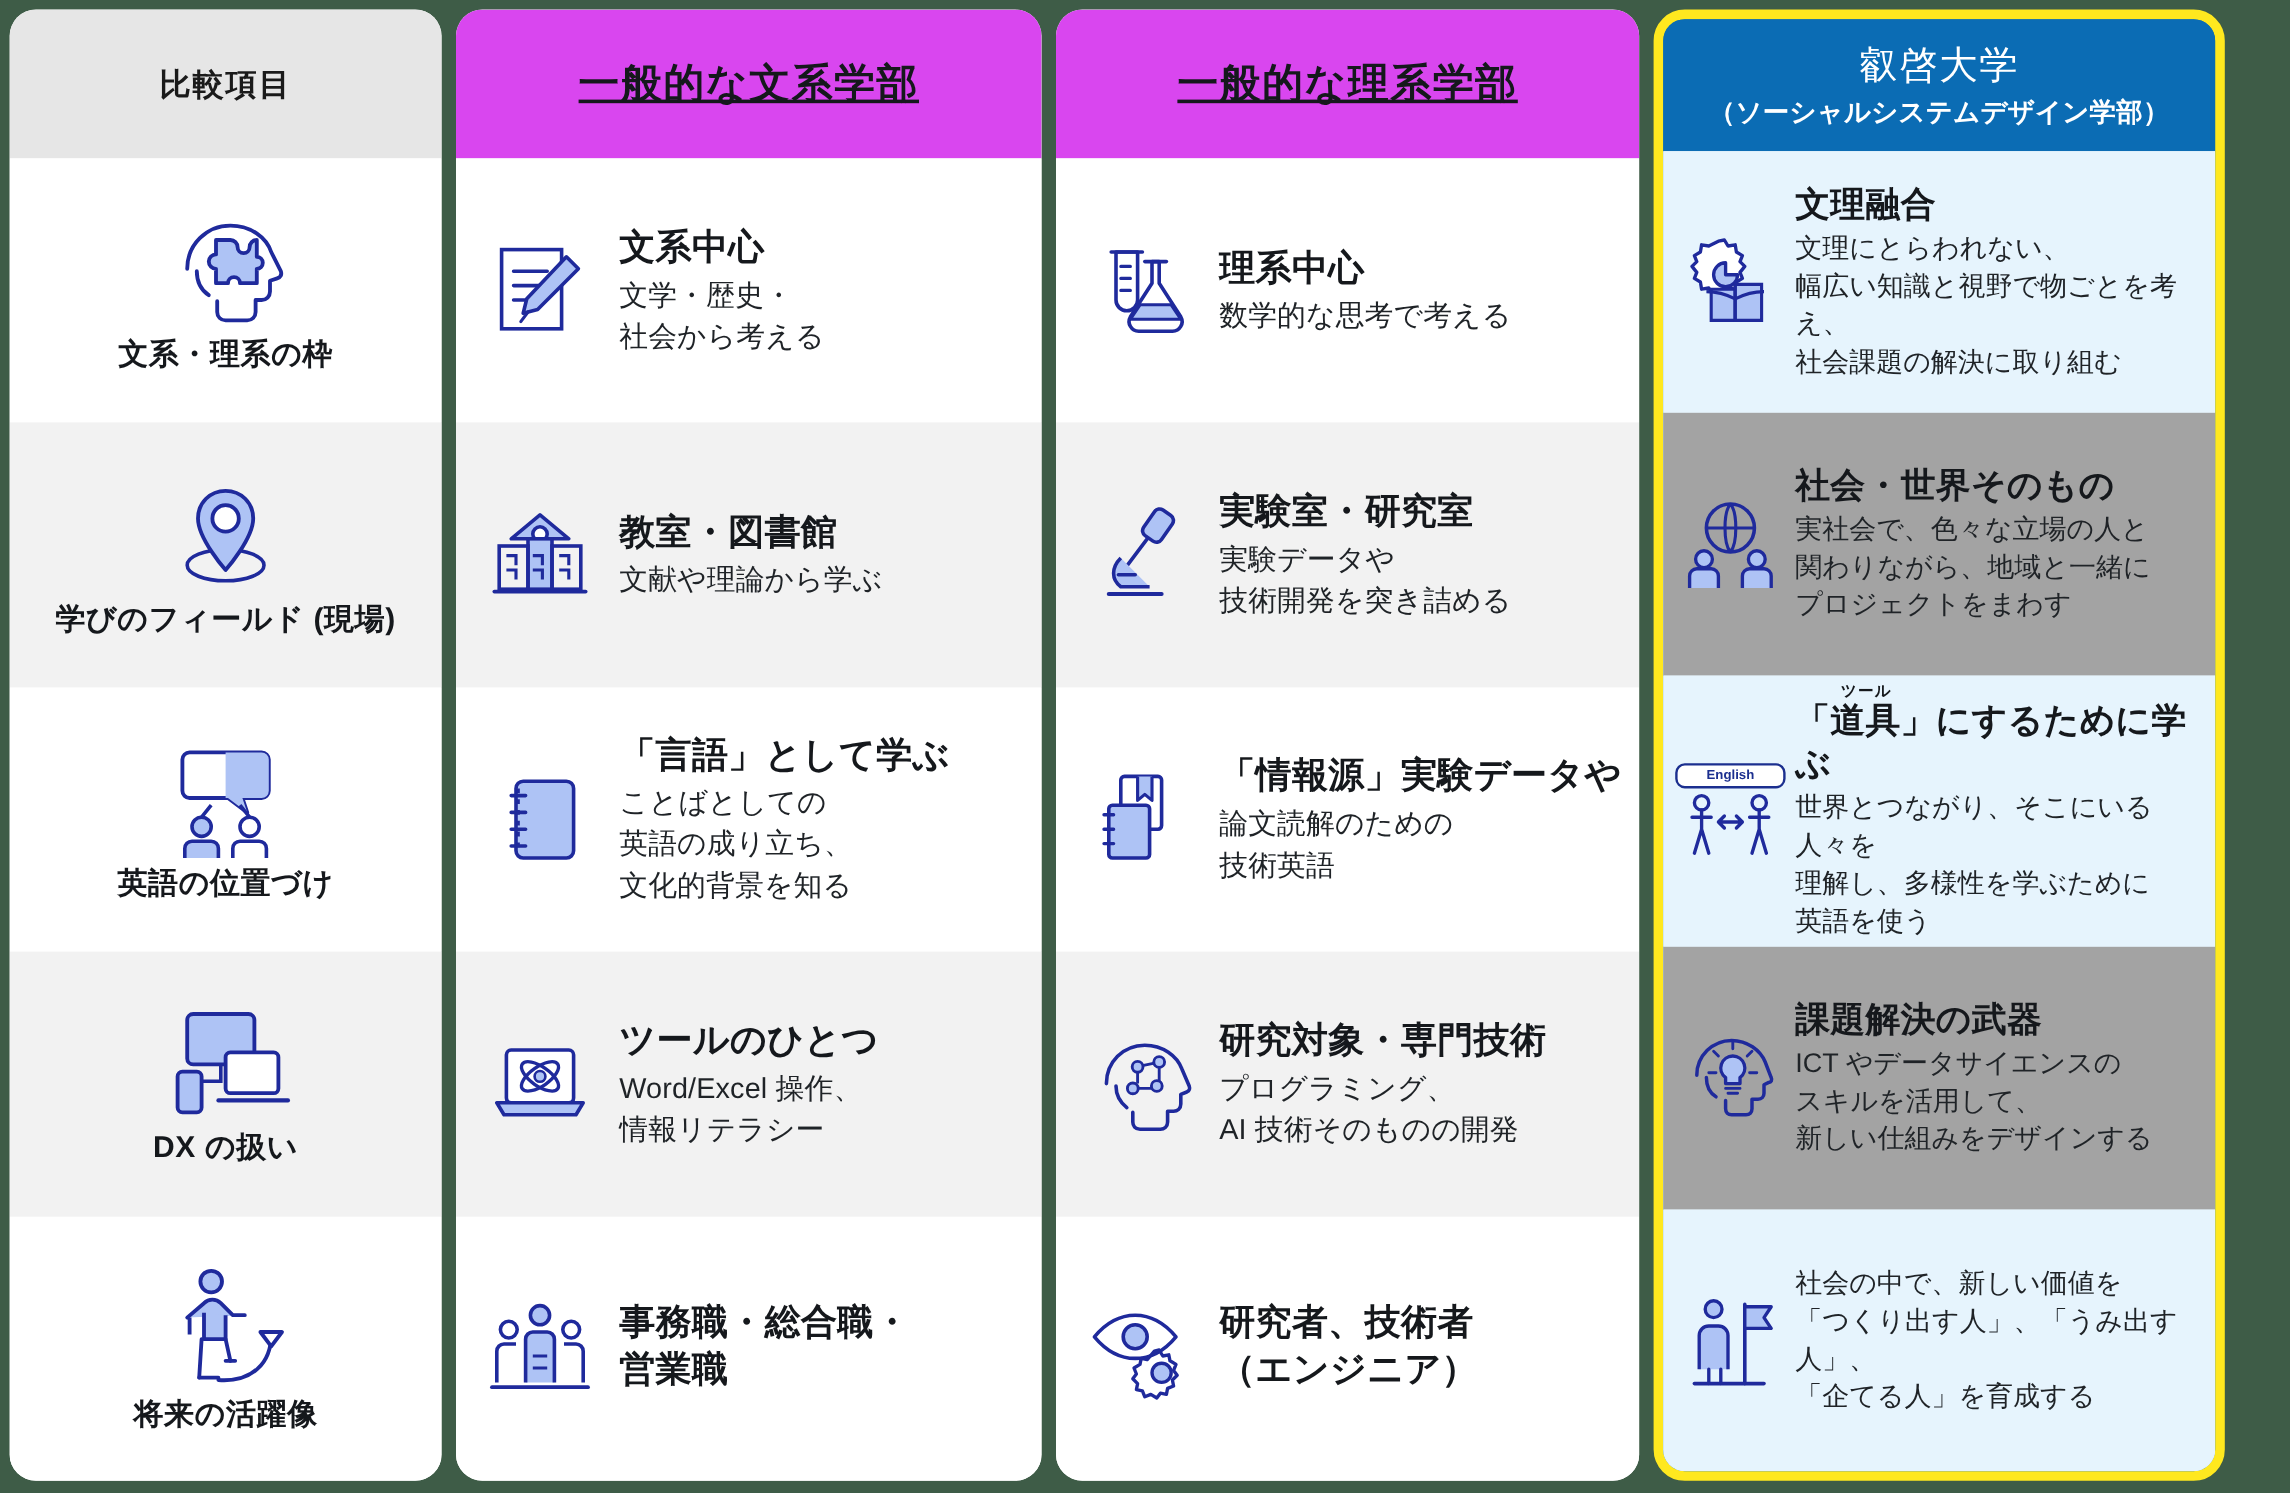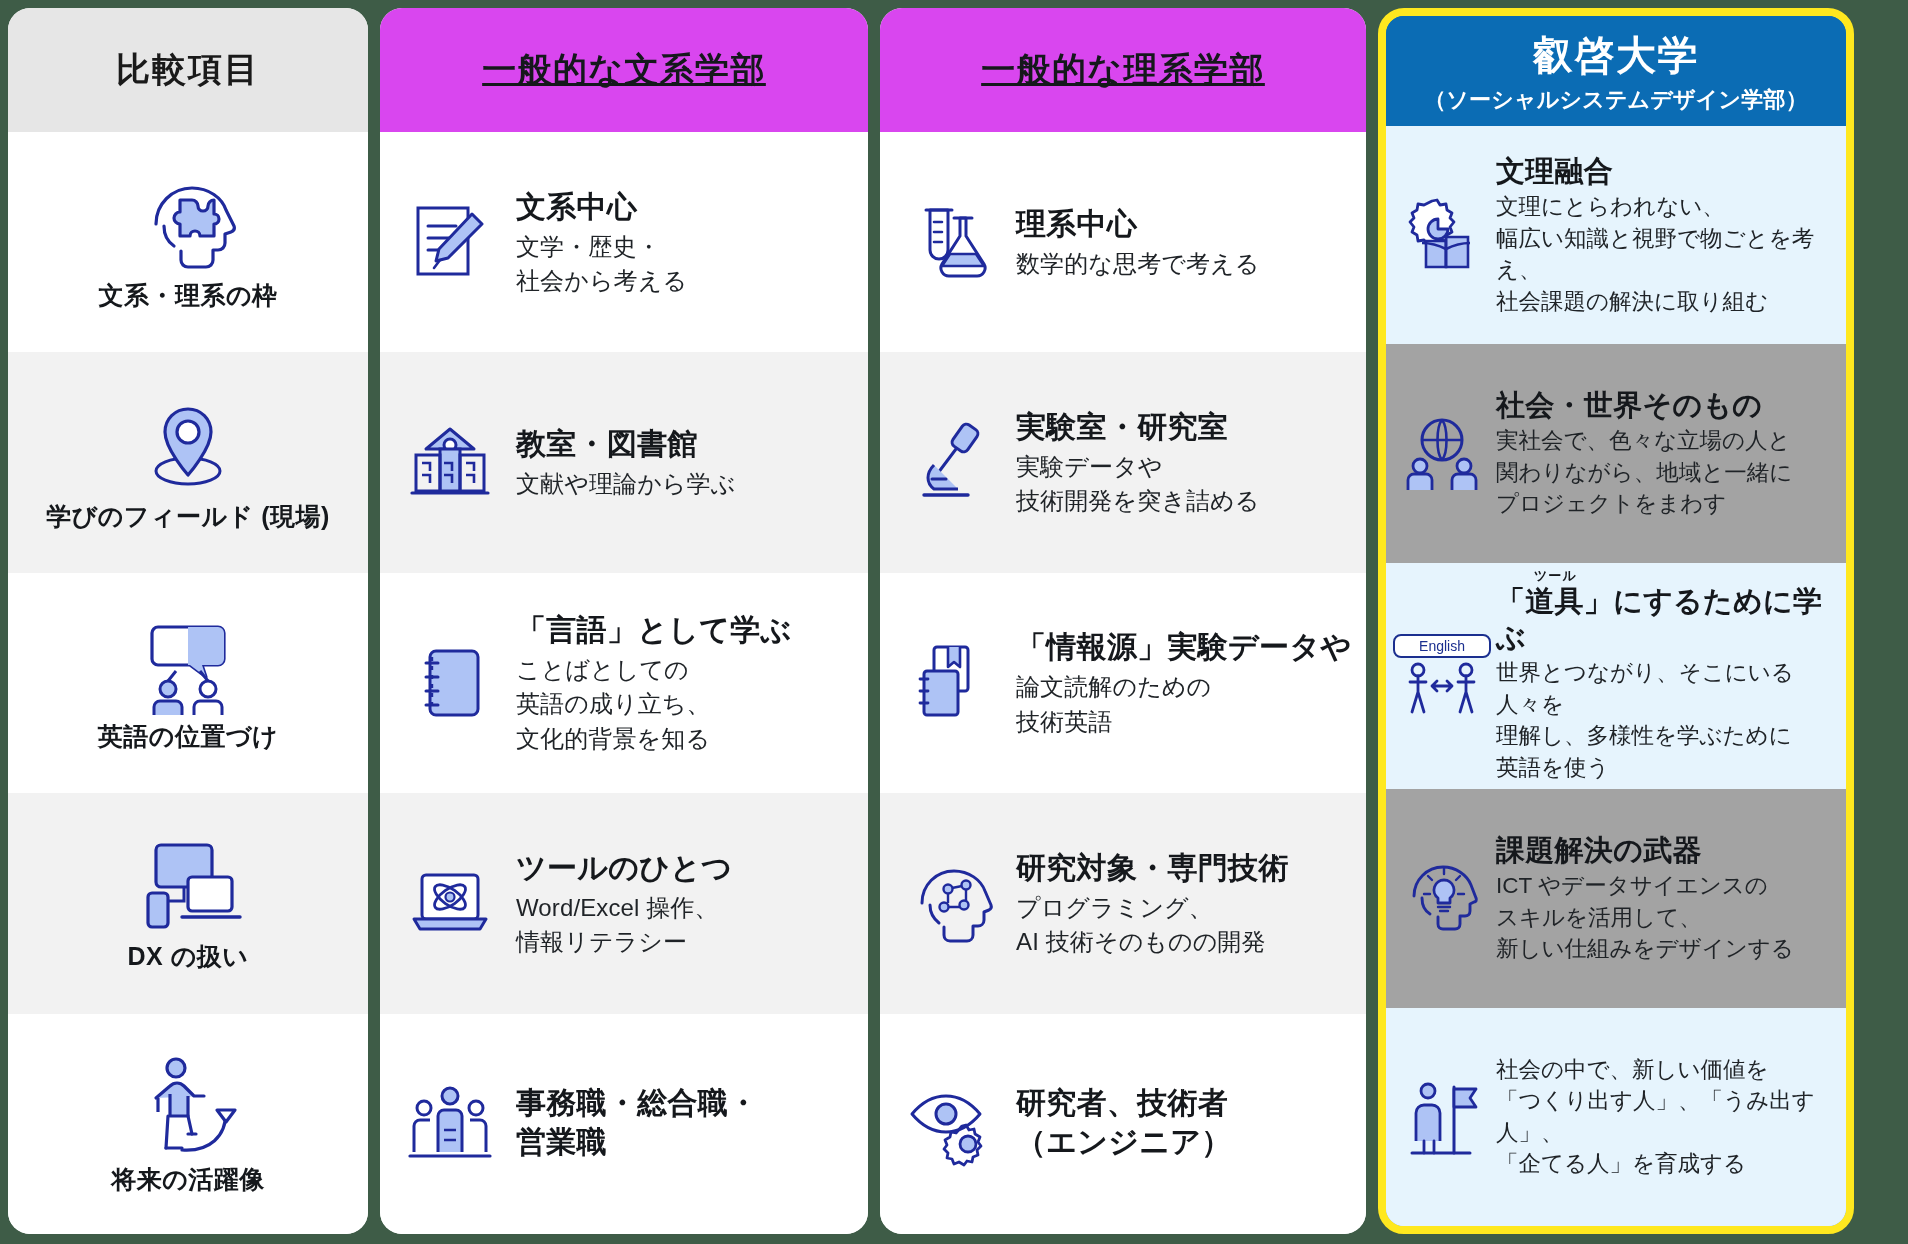--- a/index.html
+++ b/index.html
@@ -12,21 +12,21 @@
   .board{position:relative;width:1908px;height:1244px;display:flex;gap:12px;padding:8px 10px 10px 8px;box-sizing:border-box;}
 
   
   .col{border-radius:22px;overflow:hidden;display:flex;flex-direction:column;background:#ffffff;}
   .col-items{width:360px;}
   .col-bunkei{width:488px;}
   .col-rikei{width:486px;}
 
   
   .hd{height:124px;display:flex;flex-direction:column;align-items:center;justify-content:center;text-align:center;box-sizing:border-box;}
-  .hd-items{background:#e6e6e6;color:#1a1a1a;font-size:34px;font-weight:bold;letter-spacing:.06em;}
+  .hd-items{background:#e6e6e6;color:#1a1a1a;font-size:26px;font-weight:bold;letter-spacing:.06em;}
   .hd-blue{background:#d946ef;color:#15181c;font-size:34px;font-weight:bold;letter-spacing:.04em;text-decoration:underline;}
 
   
   .rows{flex:1;display:flex;flex-direction:column;}
   .row{flex:1;display:flex;align-items:center;box-sizing:border-box;}
   .row.odd{background:#ffffff;}
   .row.even{background:#f2f2f2;}
 
   
   .row-item{flex-direction:column;justify-content:center;gap:6px;padding:6px 0;}
@@ -35,33 +35,33 @@
   
   .row-cell{padding:6px 14px 6px 22px;gap:18px;}
   .cell-icon{flex:0 0 auto;width:96px;display:flex;align-items:center;justify-content:center;}
   .cell-text{flex:1;min-width:0;}
   .c-title{font-size:30px;font-weight:bold;color:#15181c;line-height:1.3;letter-spacing:.01em;margin-bottom:4px;white-space:pre-line;}
   .c-desc{font-size:24px;color:#1f2327;line-height:1.42;letter-spacing:.005em;white-space:pre-line;}
 
   
   .col-uni{width:476px;border-radius:26px;border:8px solid #ffe81f;background:#0b6cb4;overflow:hidden;display:flex;flex-direction:column;box-sizing:border-box;}
   .hd-uni{height:110px;background:#0b6cb4;color:#ffffff;display:flex;flex-direction:column;align-items:center;justify-content:center;text-align:center;gap:2px;}
-  .hd-uni .l1{font-size:40px;font-weight:bold;letter-spacing:.04em;}
+  .hd-uni .l1{font-size:32px;font-weight:normal;letter-spacing:.04em;}
   .hd-uni .l2{font-size:22px;font-weight:bold;letter-spacing:.01em;}
   .rows-uni{flex:1;display:flex;flex-direction:column;background:#e8f4fc;}
   .row-uni{flex:1;display:flex;align-items:center;padding:6px 12px 6px 14px;gap:12px;box-sizing:border-box;}
   .row-uni.odd{background:#e6f4fd;}
   .row-uni.even{background:#a3a3a3;}
   .uni-icon{flex:0 0 auto;width:84px;display:flex;flex-direction:column;align-items:center;justify-content:center;gap:4px;}
   .uni-text{flex:1;min-width:0;}
   .u-title{font-size:29px;font-weight:bold;color:#15181c;line-height:1.25;letter-spacing:.01em;margin-bottom:2px;}
   .u-title .ruby{display:block;font-size:13px;font-weight:bold;letter-spacing:.08em;line-height:1;margin-bottom:1px;margin-left:38px;}
   .u-desc{font-size:22.5px;color:#1f2327;line-height:1.4;letter-spacing:0;white-space:pre-line;}
 
-  .eng-badge{border:2.5px solid #1b2f8f;border-radius:8px;background:#ffffff;color:#1b2f8f;font-size:14px;font-weight:normal;padding:3px 24px;line-height:1;}
+  .eng-badge{border:2.5px solid #1b2f8f;border-radius:8px;background:#ffffff;color:#1b2f8f;font-size:11px;font-weight:bold;padding:3px 24px;line-height:1;}
 
   svg{display:block;}
 </style>
 </head>
 <body>
 
 <div class="board">
 
   <div class="col col-items">
     <div class="hd hd-items">比較項目</div>

